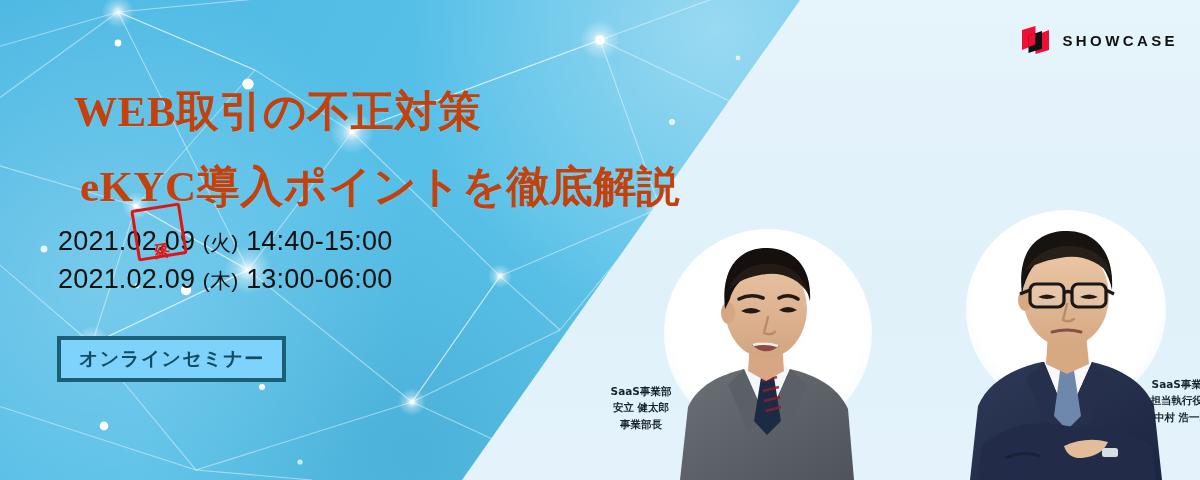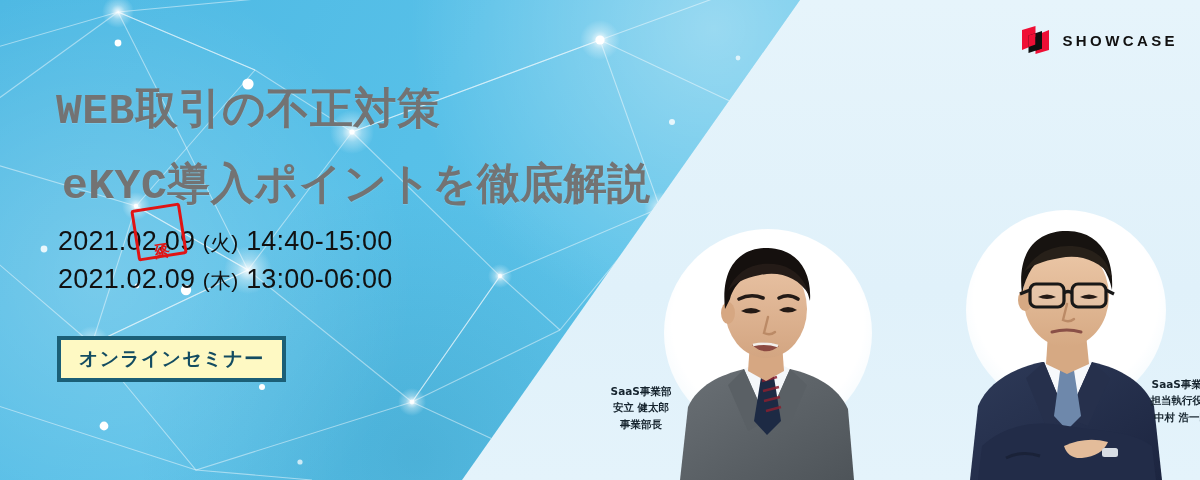--- a/index.html
+++ b/index.html
@@ -44,23 +44,23 @@
   .logo-mark{position:relative;width:27px;height:28px;flex:0 0 auto;}
   .logo-mark svg{display:block;}
   .logo-text{
     font-size:15px;font-weight:700;letter-spacing:3.4px;color:#111;
     font-family:"Liberation Sans","DejaVu Sans",sans-serif;
     line-height:1;
   }
 
   
   .headline{
-    position:absolute;left:56px;top:84px;
-    font-family:Liberation Mono, monospace;
-    color:#737373;font-weight:700;
+    position:absolute;left:74px;top:84px;
+    font-family:Liberation Serif, serif;
+    color:#c2410c;font-weight:700;
     font-size:43px;line-height:1.28;letter-spacing:.5px;
     text-shadow:0 1px 0 rgba(255,255,255,.12);
     white-space:nowrap;
   }
   .headline .l2{padding-left:6px;margin-top:20px;}
 
   
   .dates{
     position:absolute;left:58px;top:222px;
     font-family:"Liberation Sans","DejaVu Sans",sans-serif;
@@ -81,21 +81,21 @@
     font-family:"DejaVu Sans","Liberation Sans",sans-serif;
     font-size:15px;line-height:.95;letter-spacing:0;
     writing-mode:vertical-rl;
     text-orientation:upright;
     pointer-events:none;
   }
 
   
   .badge{
     position:absolute;left:57px;top:336px;
-    background:#fef9c3;border:4px solid #1b5f77;
+    background:#7dd3fc;border:4px solid #1b5f77;
     padding:8px 18px 9px;
     color:#134c61;font-weight:700;
     font-size:19px;letter-spacing:1.2px;line-height:1.1;
     font-family:"DejaVu Sans","Liberation Sans",sans-serif;
     white-space:nowrap;
   }
 
   
   .speaker{position:absolute;bottom:0;}
   .halo{

